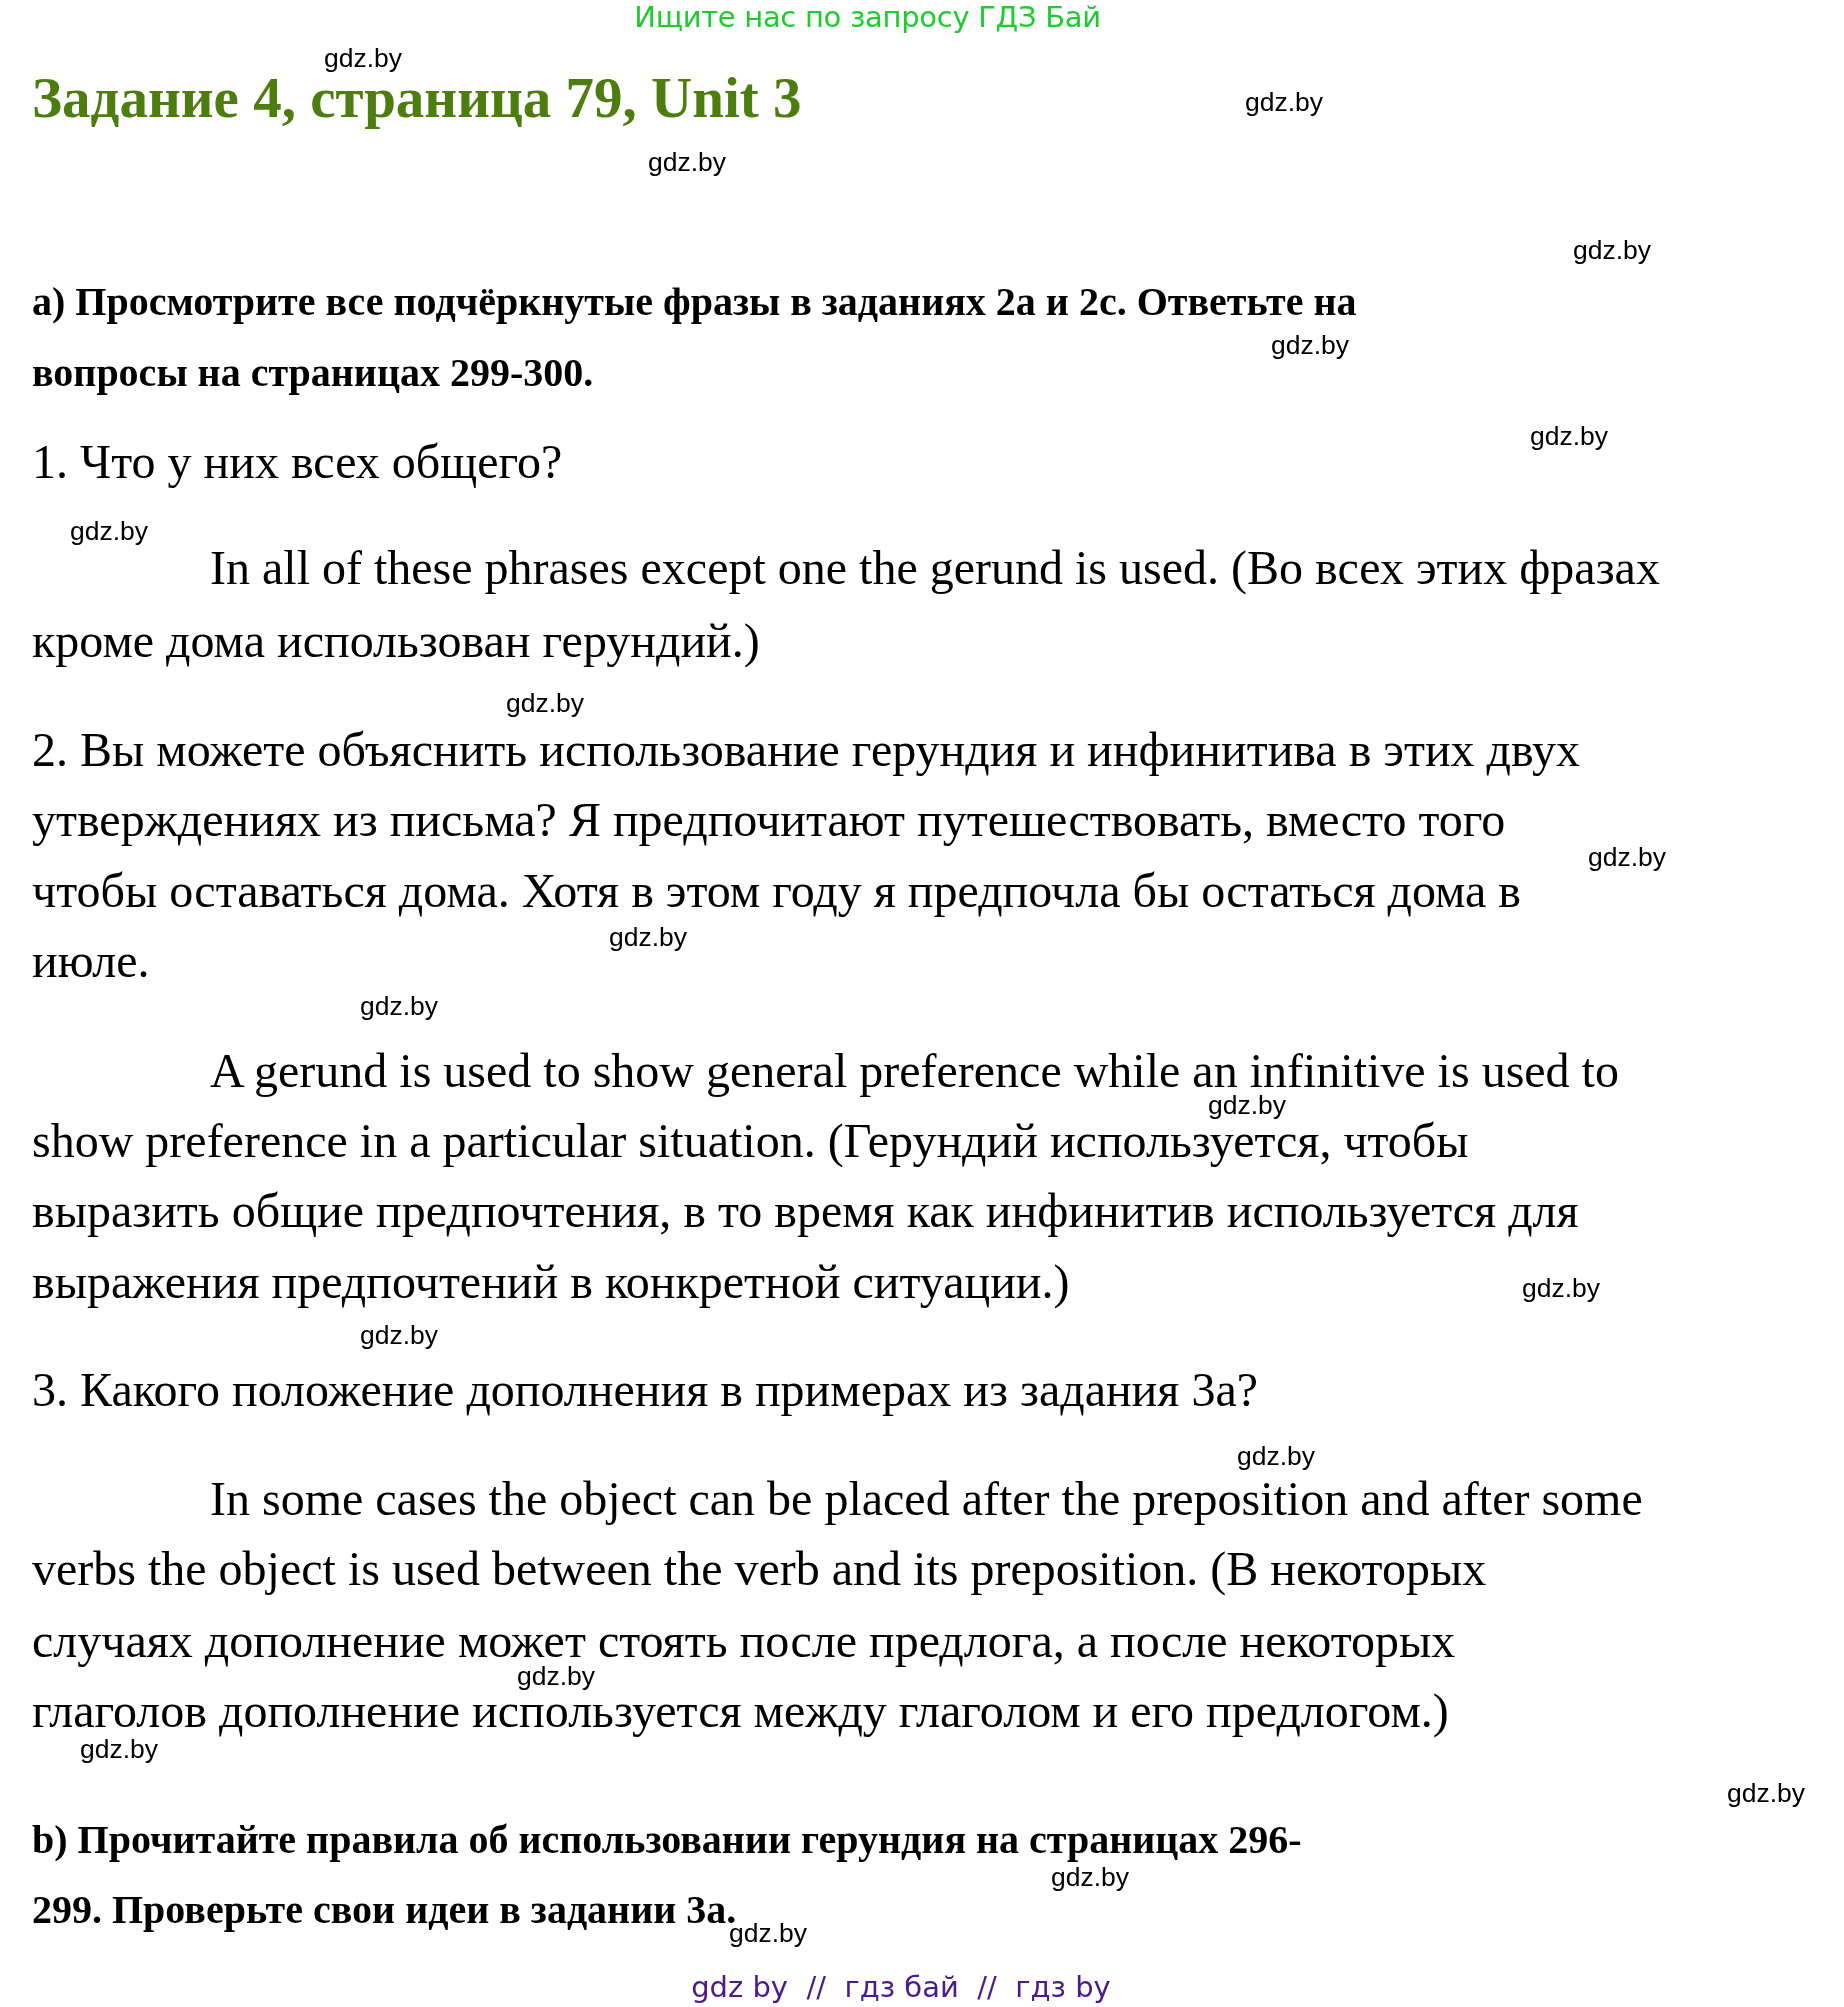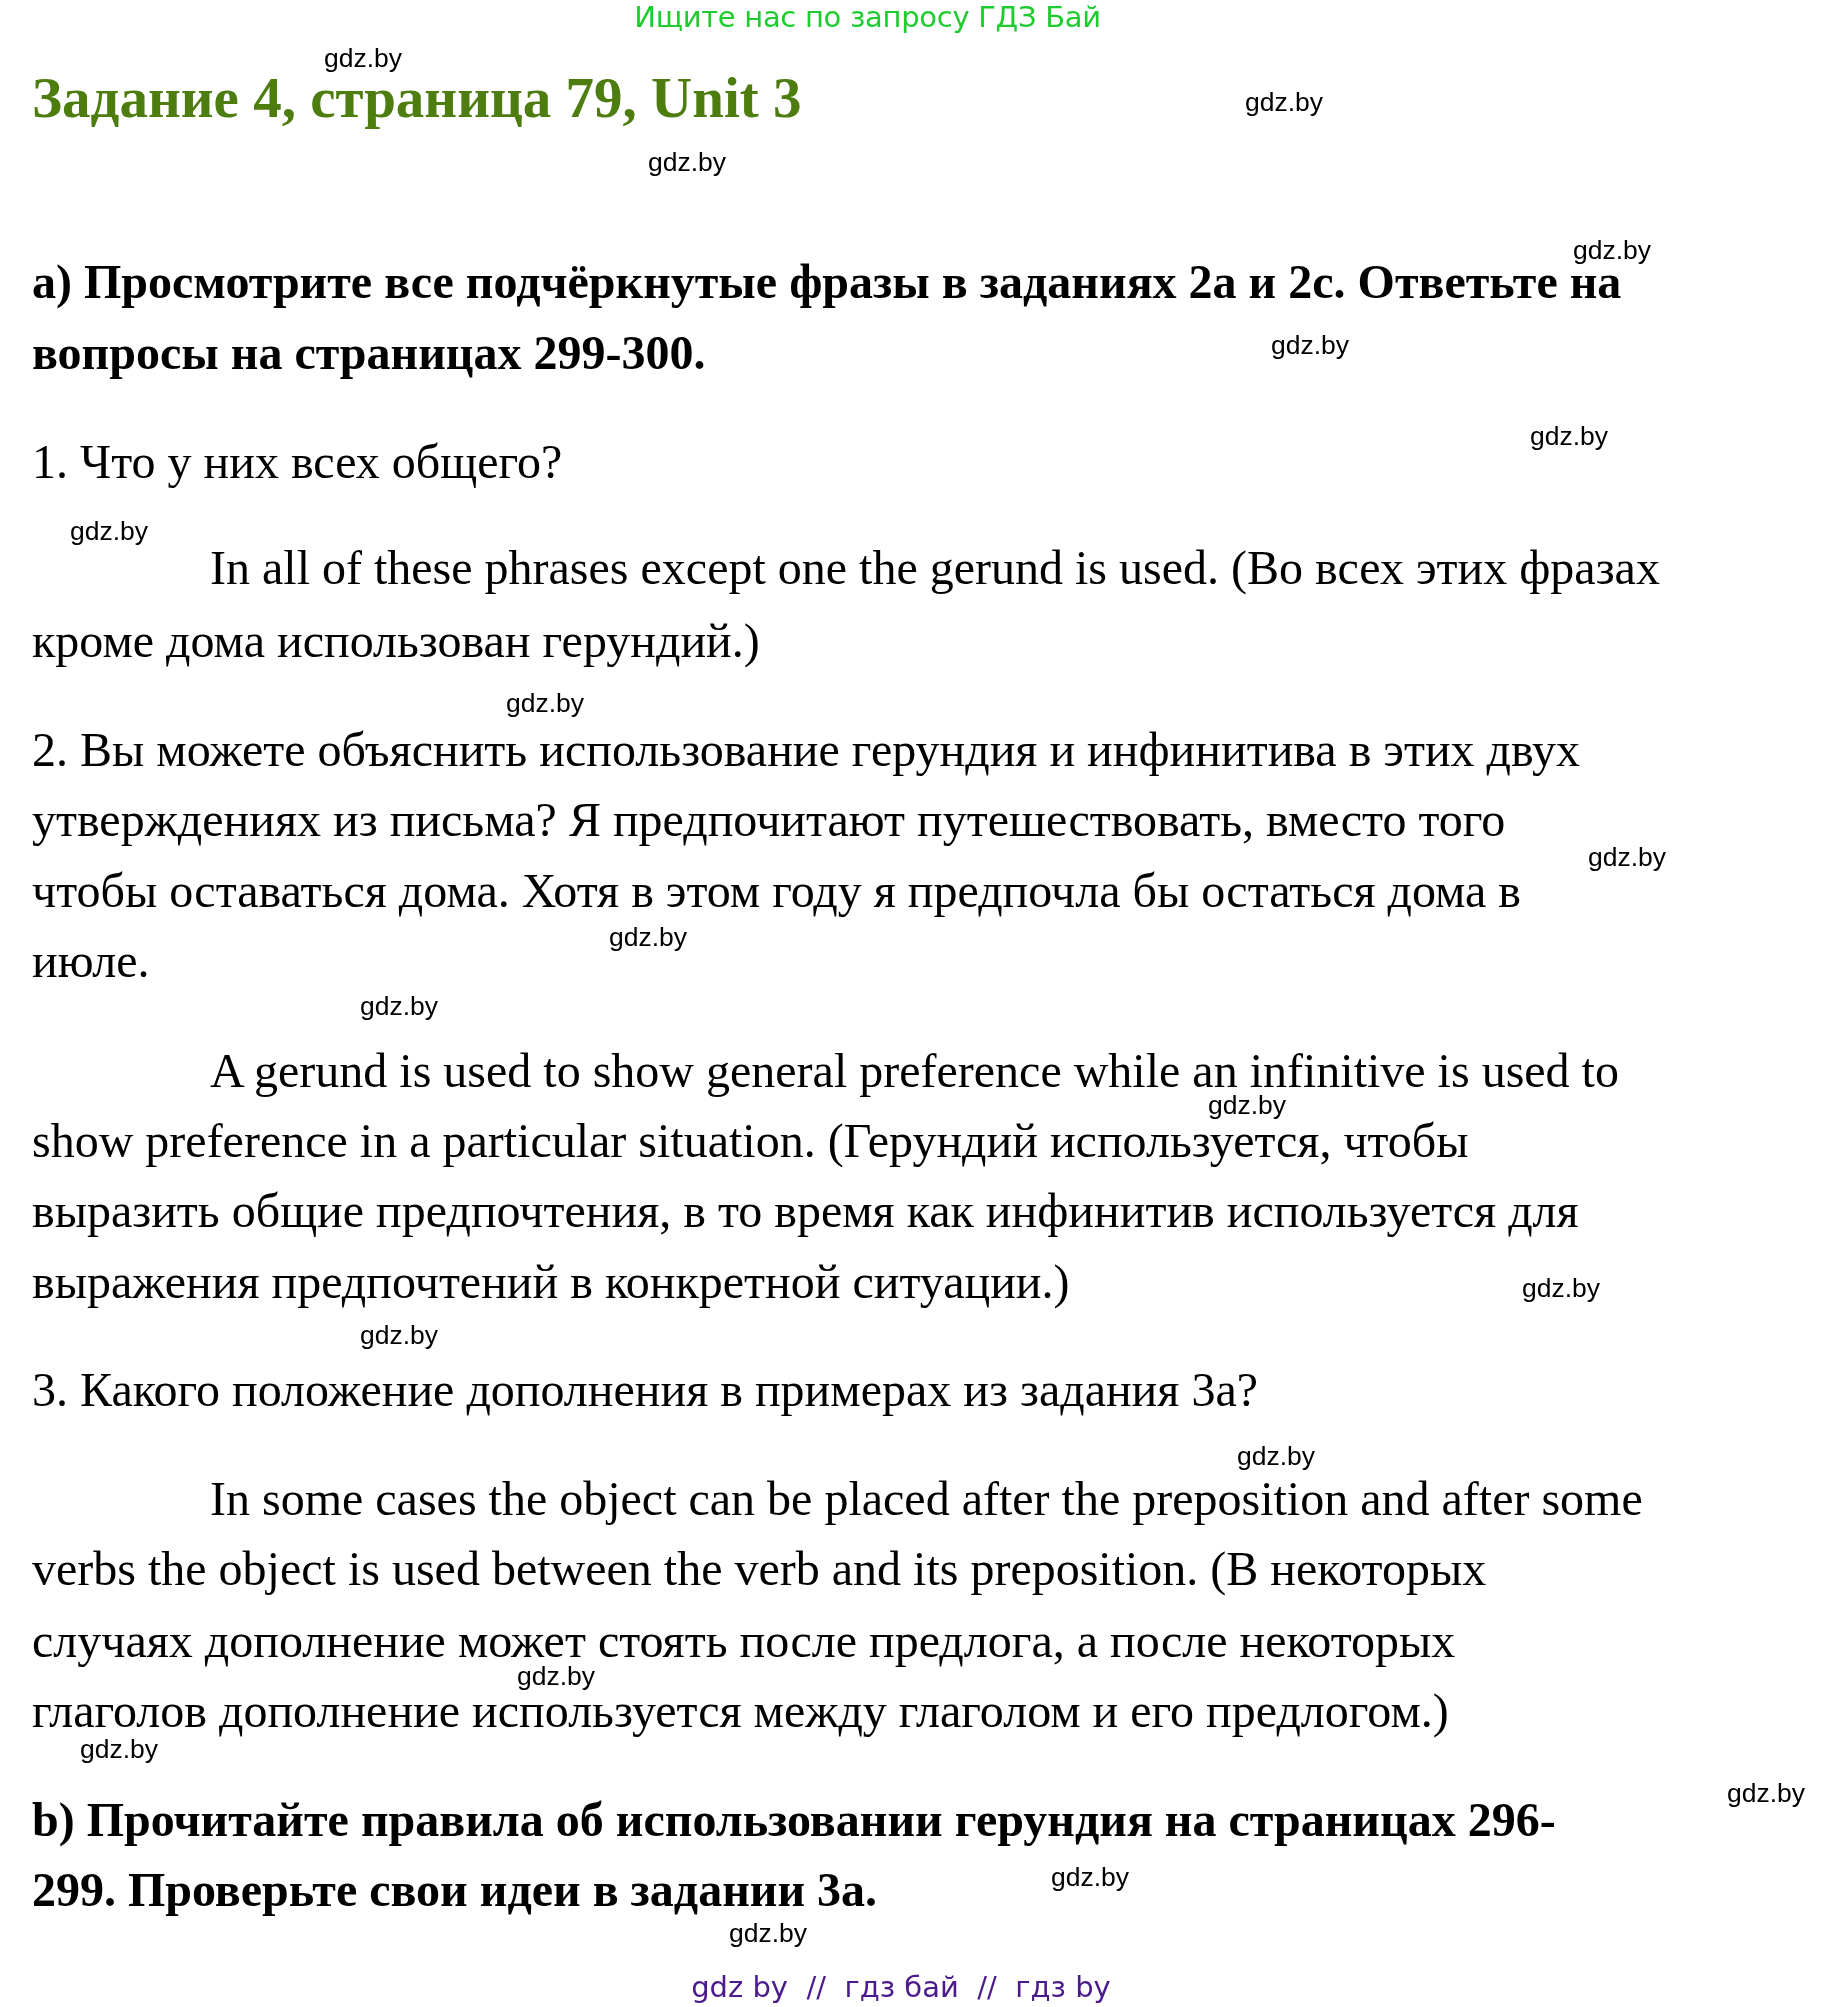--- a/index.html
+++ b/index.html
@@ -13,21 +13,21 @@
   .title {
     position: absolute; left: 32px; top: 66px;
     font-family: "Liberation Serif", "DejaVu Serif", serif;
     font-weight: bold; font-size: 57px; line-height: 64px; color: #4d7c0f; white-space: nowrap;
   }
   .line {
     position: absolute; left: 32px;
     font-family: "Liberation Serif", "DejaVu Serif", serif;
     font-size: 48px; line-height: 55px; color: #000; white-space: nowrap;
   }
-  .line.bold { font-weight: bold; font-size: 48px; }
+  .line.bold { font-weight: bold; font-size: 40px; margin-top: 20px; }
   .line.indent { left: 166px; margin-left: 44px; }
   .wm {
     position: absolute;
     font-family: "Liberation Sans", "DejaVu Sans", sans-serif;
     font-size: 26.5px; line-height: 29px; color: #000; white-space: nowrap;
   }
   .footer {
     position: absolute; left: 0; top: 1970px; width: 1802px; text-align: center;
     font-family: "DejaVu Sans", "Liberation Sans", sans-serif;
     font-size: 29px; line-height: 35px; color: #4b1a8c; white-space: pre;

